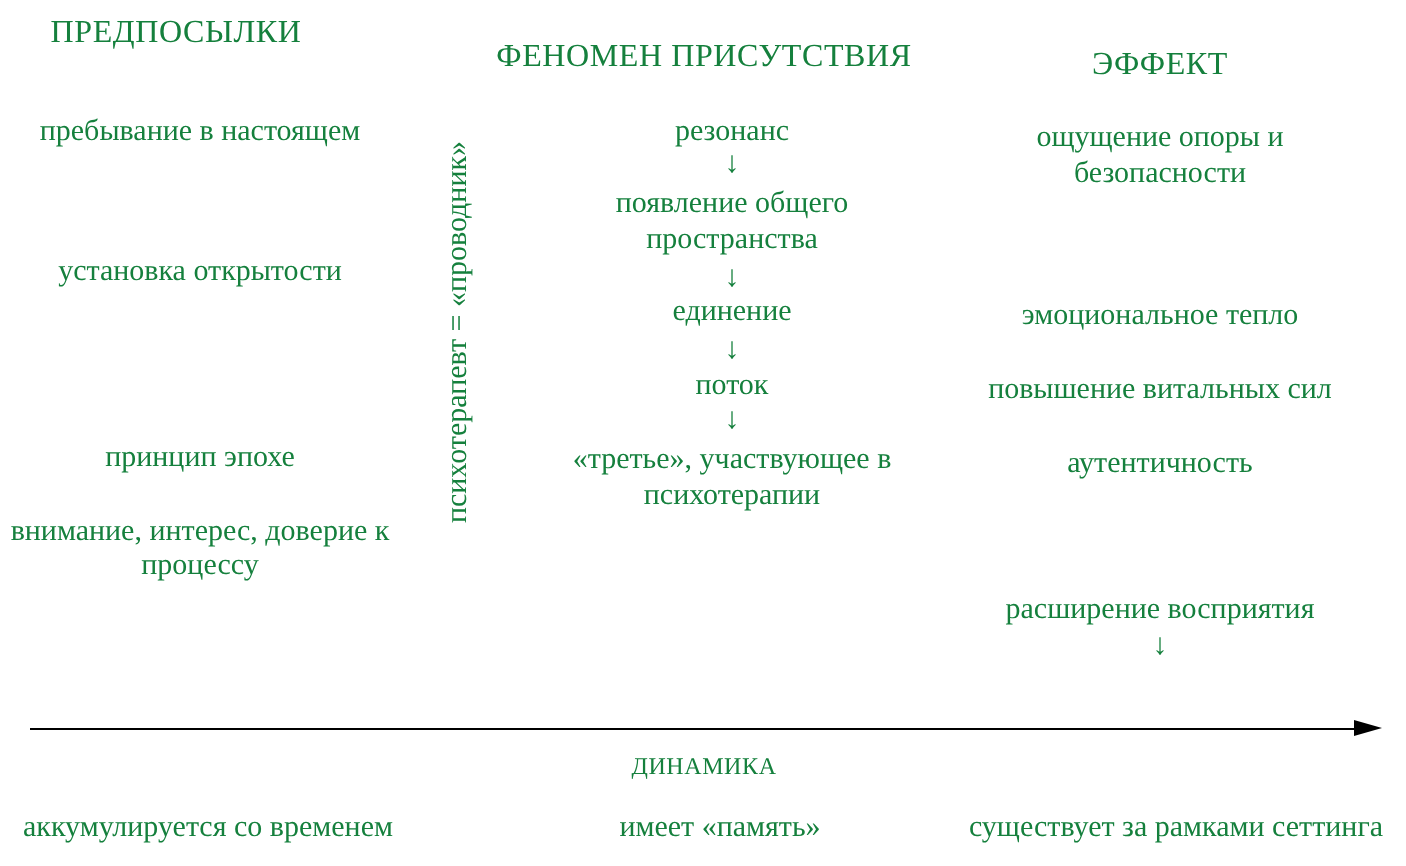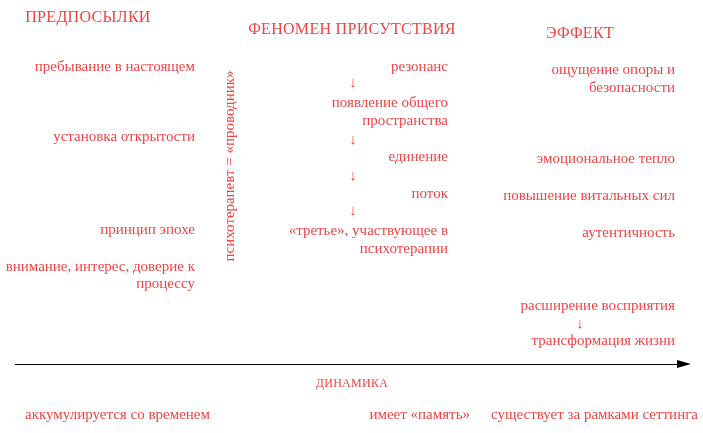--- a/index.html
+++ b/index.html
@@ -1,36 +1,36 @@
 <!DOCTYPE html>
 <html><head>
 <meta charset="utf-8">
 <style>
   html,body { margin:0; padding:0; background:#fff; }
   .canvas {
     position:relative; width:703px; height:433px; background:#ffffff;
-    font-family:"Liberation Serif","DejaVu Serif",serif; color:#ef4444;
+    font-family:"Liberation Serif","DejaVu Serif",serif; color:#15803d;
     overflow:hidden;
   }
   .hdr { position:absolute; font-size:16px; line-height:17px; text-align:center; letter-spacing:0.3px; white-space:nowrap; }
   #hdr-left  { top:8px; left:-12px; width:200px; }
   #hdr-mid   { top:20px; left:242px; width:220px; }
   #hdr-right { top:24px; left:470px; width:220px; }
 
-  .t  { position:absolute; font-size:15px; line-height:17px; text-align:right; }
+  .t  { position:absolute; font-size:15px; line-height:17px; text-align:center; }
   .t2 { line-height:18px; }
   .arr { position:absolute; font-size:15px; line-height:16px; text-align:center; }
 
   
   .lcol { left:5px; width:190px; }
   #l0 { top:58px; }  #l1 { top:93px; }  #l2 { top:128px; }
   #l3 { top:168px; } #l4 { top:221px; } #l5 { top:258px; }
 
   
-  .mcol { left:258px; width:190px; }
+  .mcol { left:271px; width:190px; }
   #m0 { top:58px; }  #ma0 { top:74px; }
   #m1 { top:93px; }  #ma1 { top:131px; }
   #m2 { top:148px; } #ma2 { top:167px; }
   #m3 { top:185px; } #ma3 { top:202px; }
   #m4 { top:221px; }
 
   
   #vlabel {
     position:absolute; top:158px; left:124px; width:210px; height:16px;
     font-size:15px; line-height:16px; text-align:center;
@@ -77,21 +77,20 @@
   <div class="t mcol" id="m3">поток</div>
   <div class="arr mcol" id="ma3">↓</div>
   <div class="t t2 mcol" id="m4">«третье», участвующее в психотерапии</div>
 
   <div class="t t2 rcol" id="r0">ощущение опоры и безопасности</div>
   <div class="t rcol" id="r2">эмоциональное тепло</div>
   <div class="t rcol" id="r3">повышение витальных сил</div>
   <div class="t rcol" id="r4">аутентичность</div>
   <div class="t rcol" id="r6">расширение восприятия</div>
   <div class="arr rcol" id="ra">↓</div>
-  <div class="t rcol" id="r7">трансформация жизни</div>
 
   <div id="dyn-line"></div>
   <div id="dyn-head"></div>
   <div id="dyn-label">ДИНАМИКА</div>
   <div class="t" id="d0">аккумулируется со временем</div>
   <div class="t" id="d1">имеет «память»</div>
   <div class="t" id="d2">существует за рамками сеттинга</div>
 
 </div>
 

